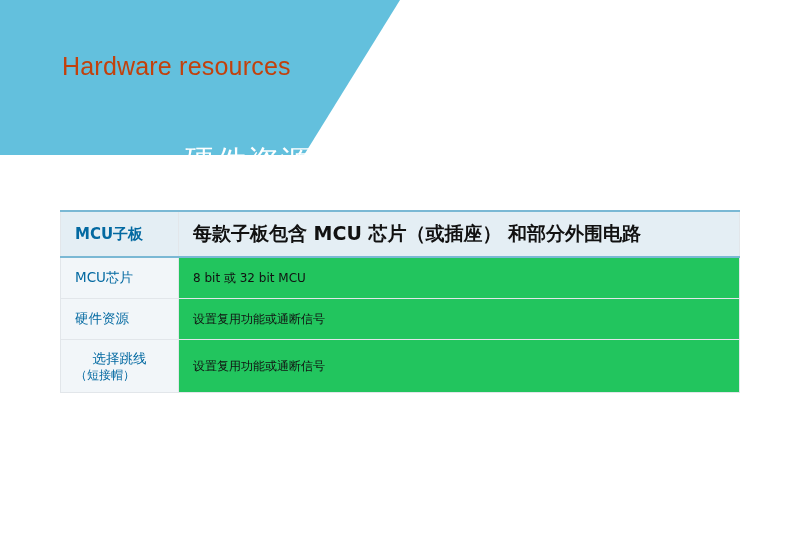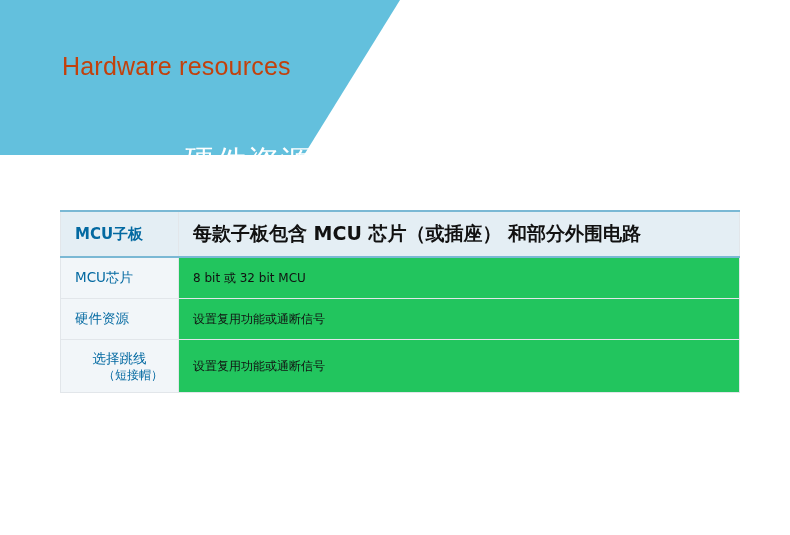--- a/index.html
+++ b/index.html
@@ -89,21 +89,20 @@
   .spec-table tr.body-row td {
     height: 40px;
   }
   .spec-table tr.tall-row td {
     height: 52px;
   }
   .label-sub {
     display: block;
     font-size: 12px;
     line-height: 1.35;
-    margin-left: 28px;
   }
   .label-main {
     display: block;
     line-height: 1.35;
     text-align: center;
   }
 </style>
 </head>
 <body>
 

